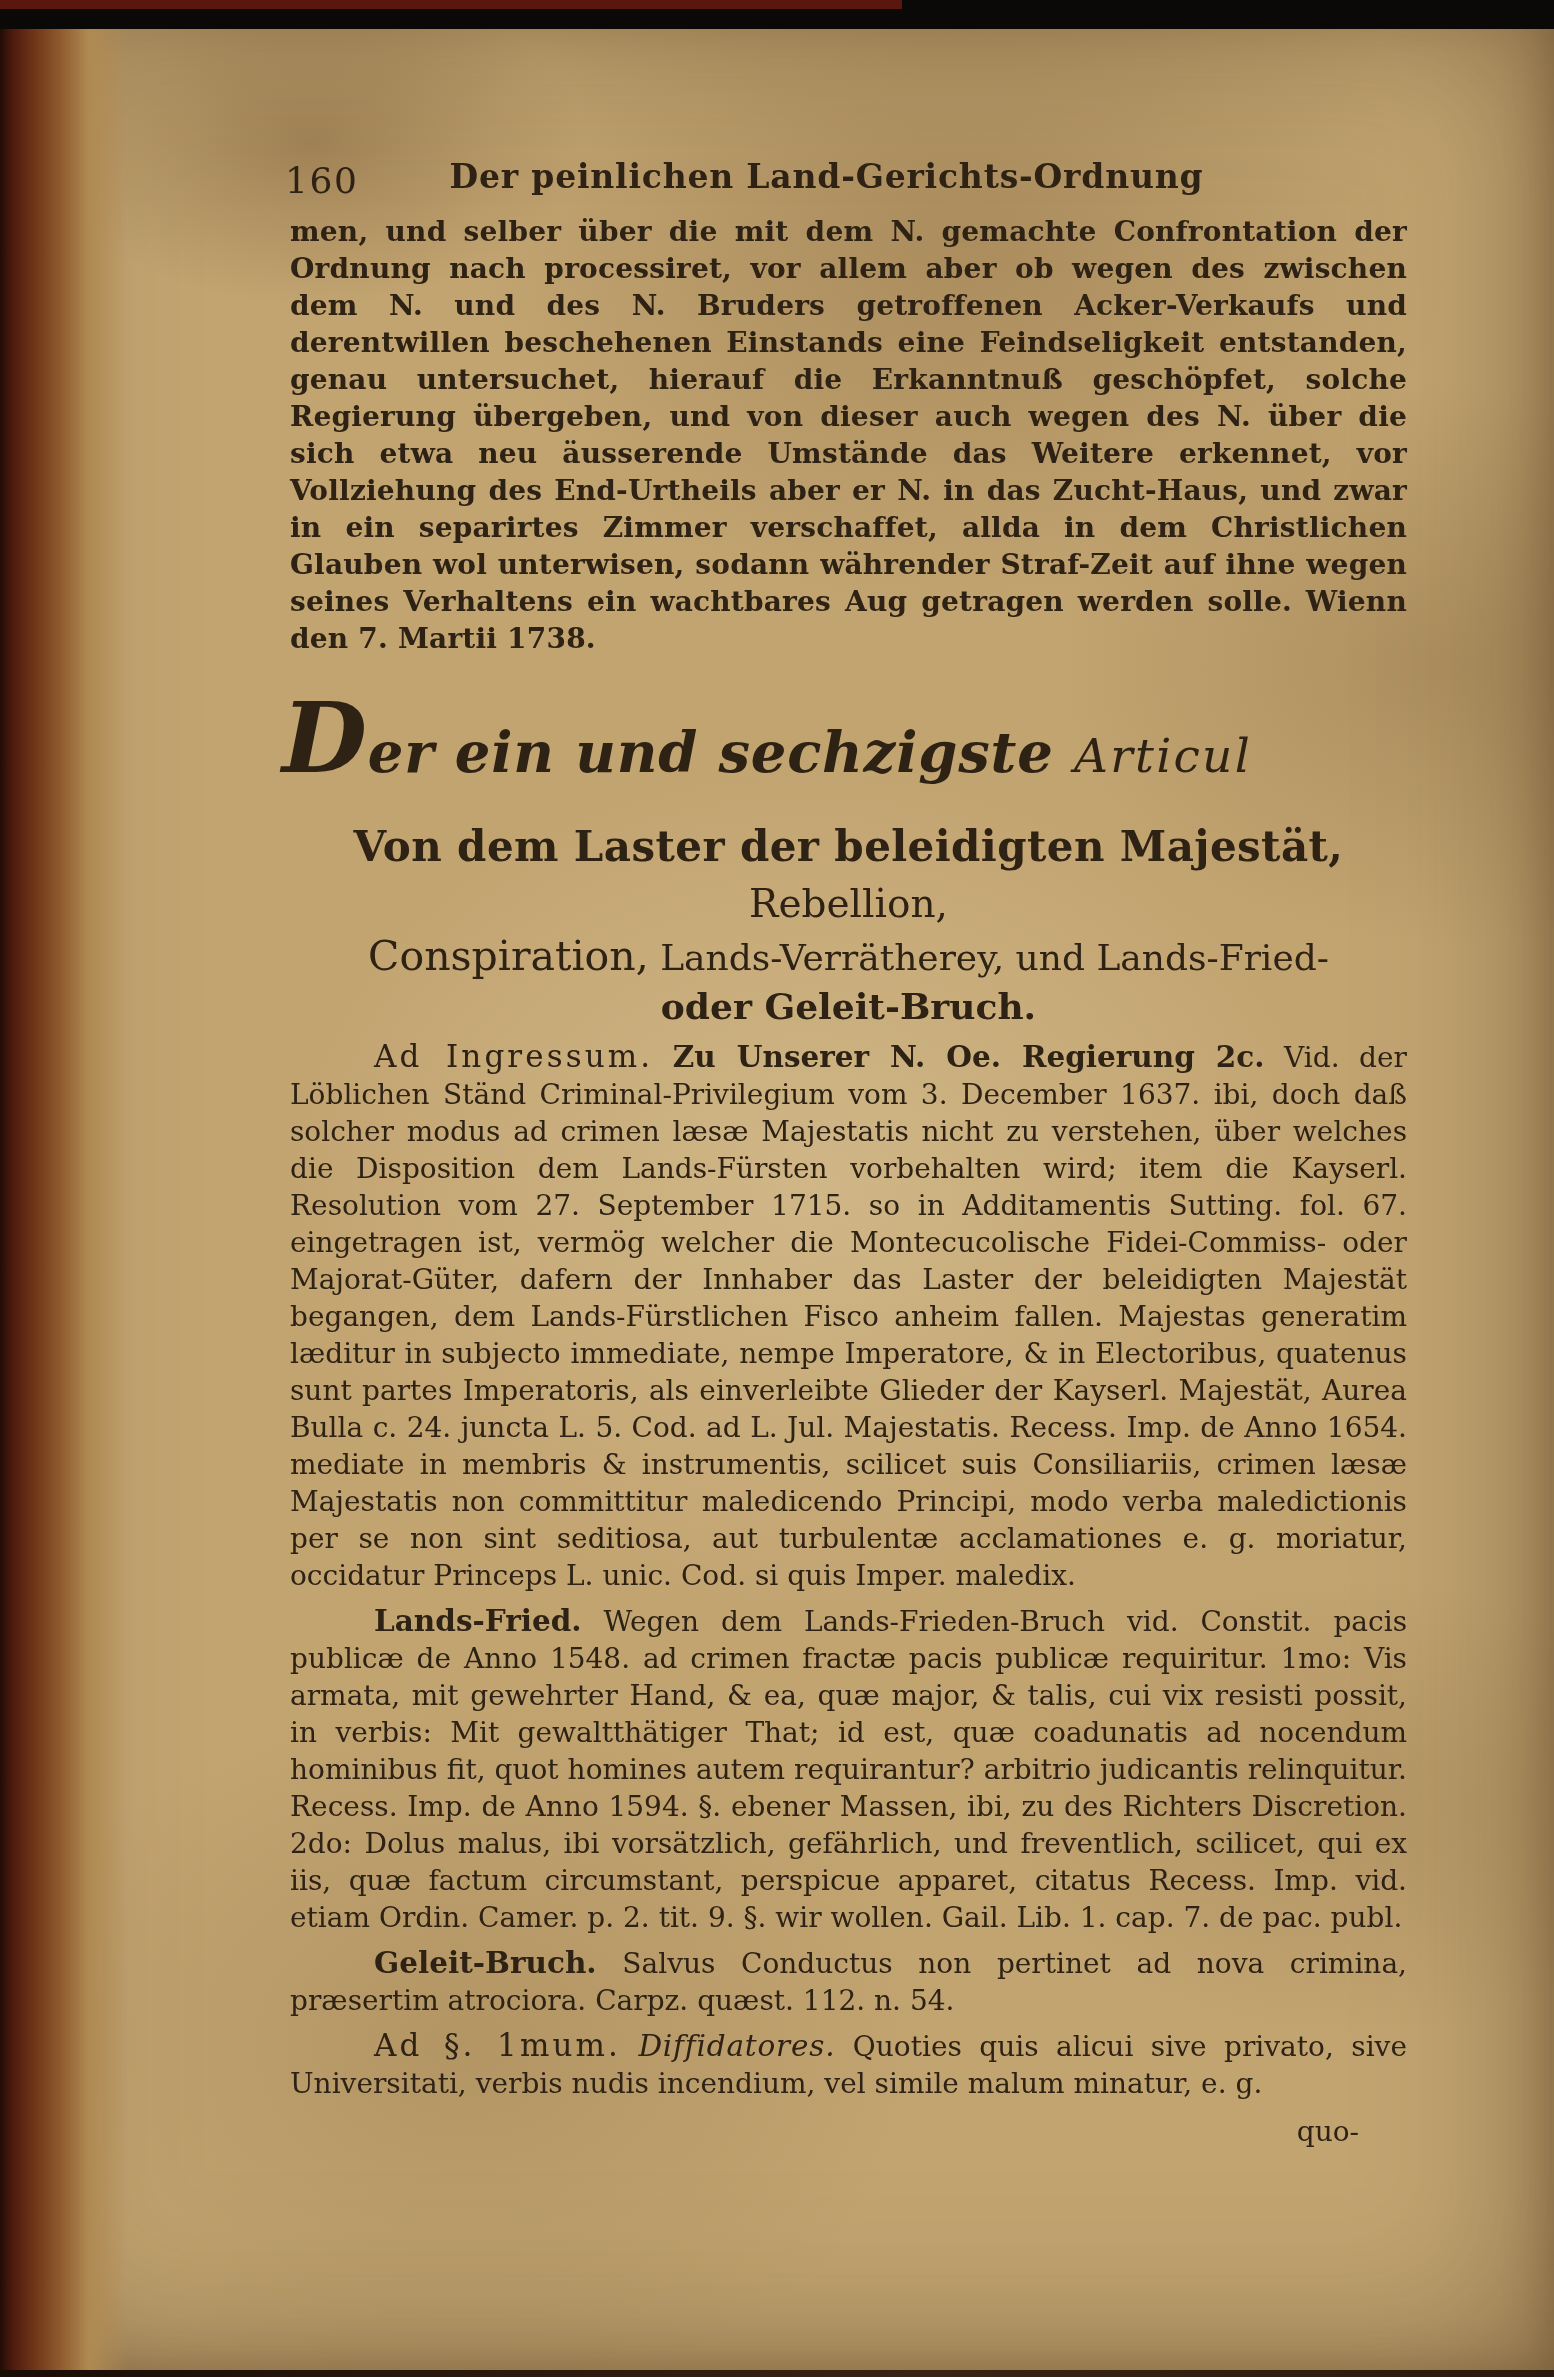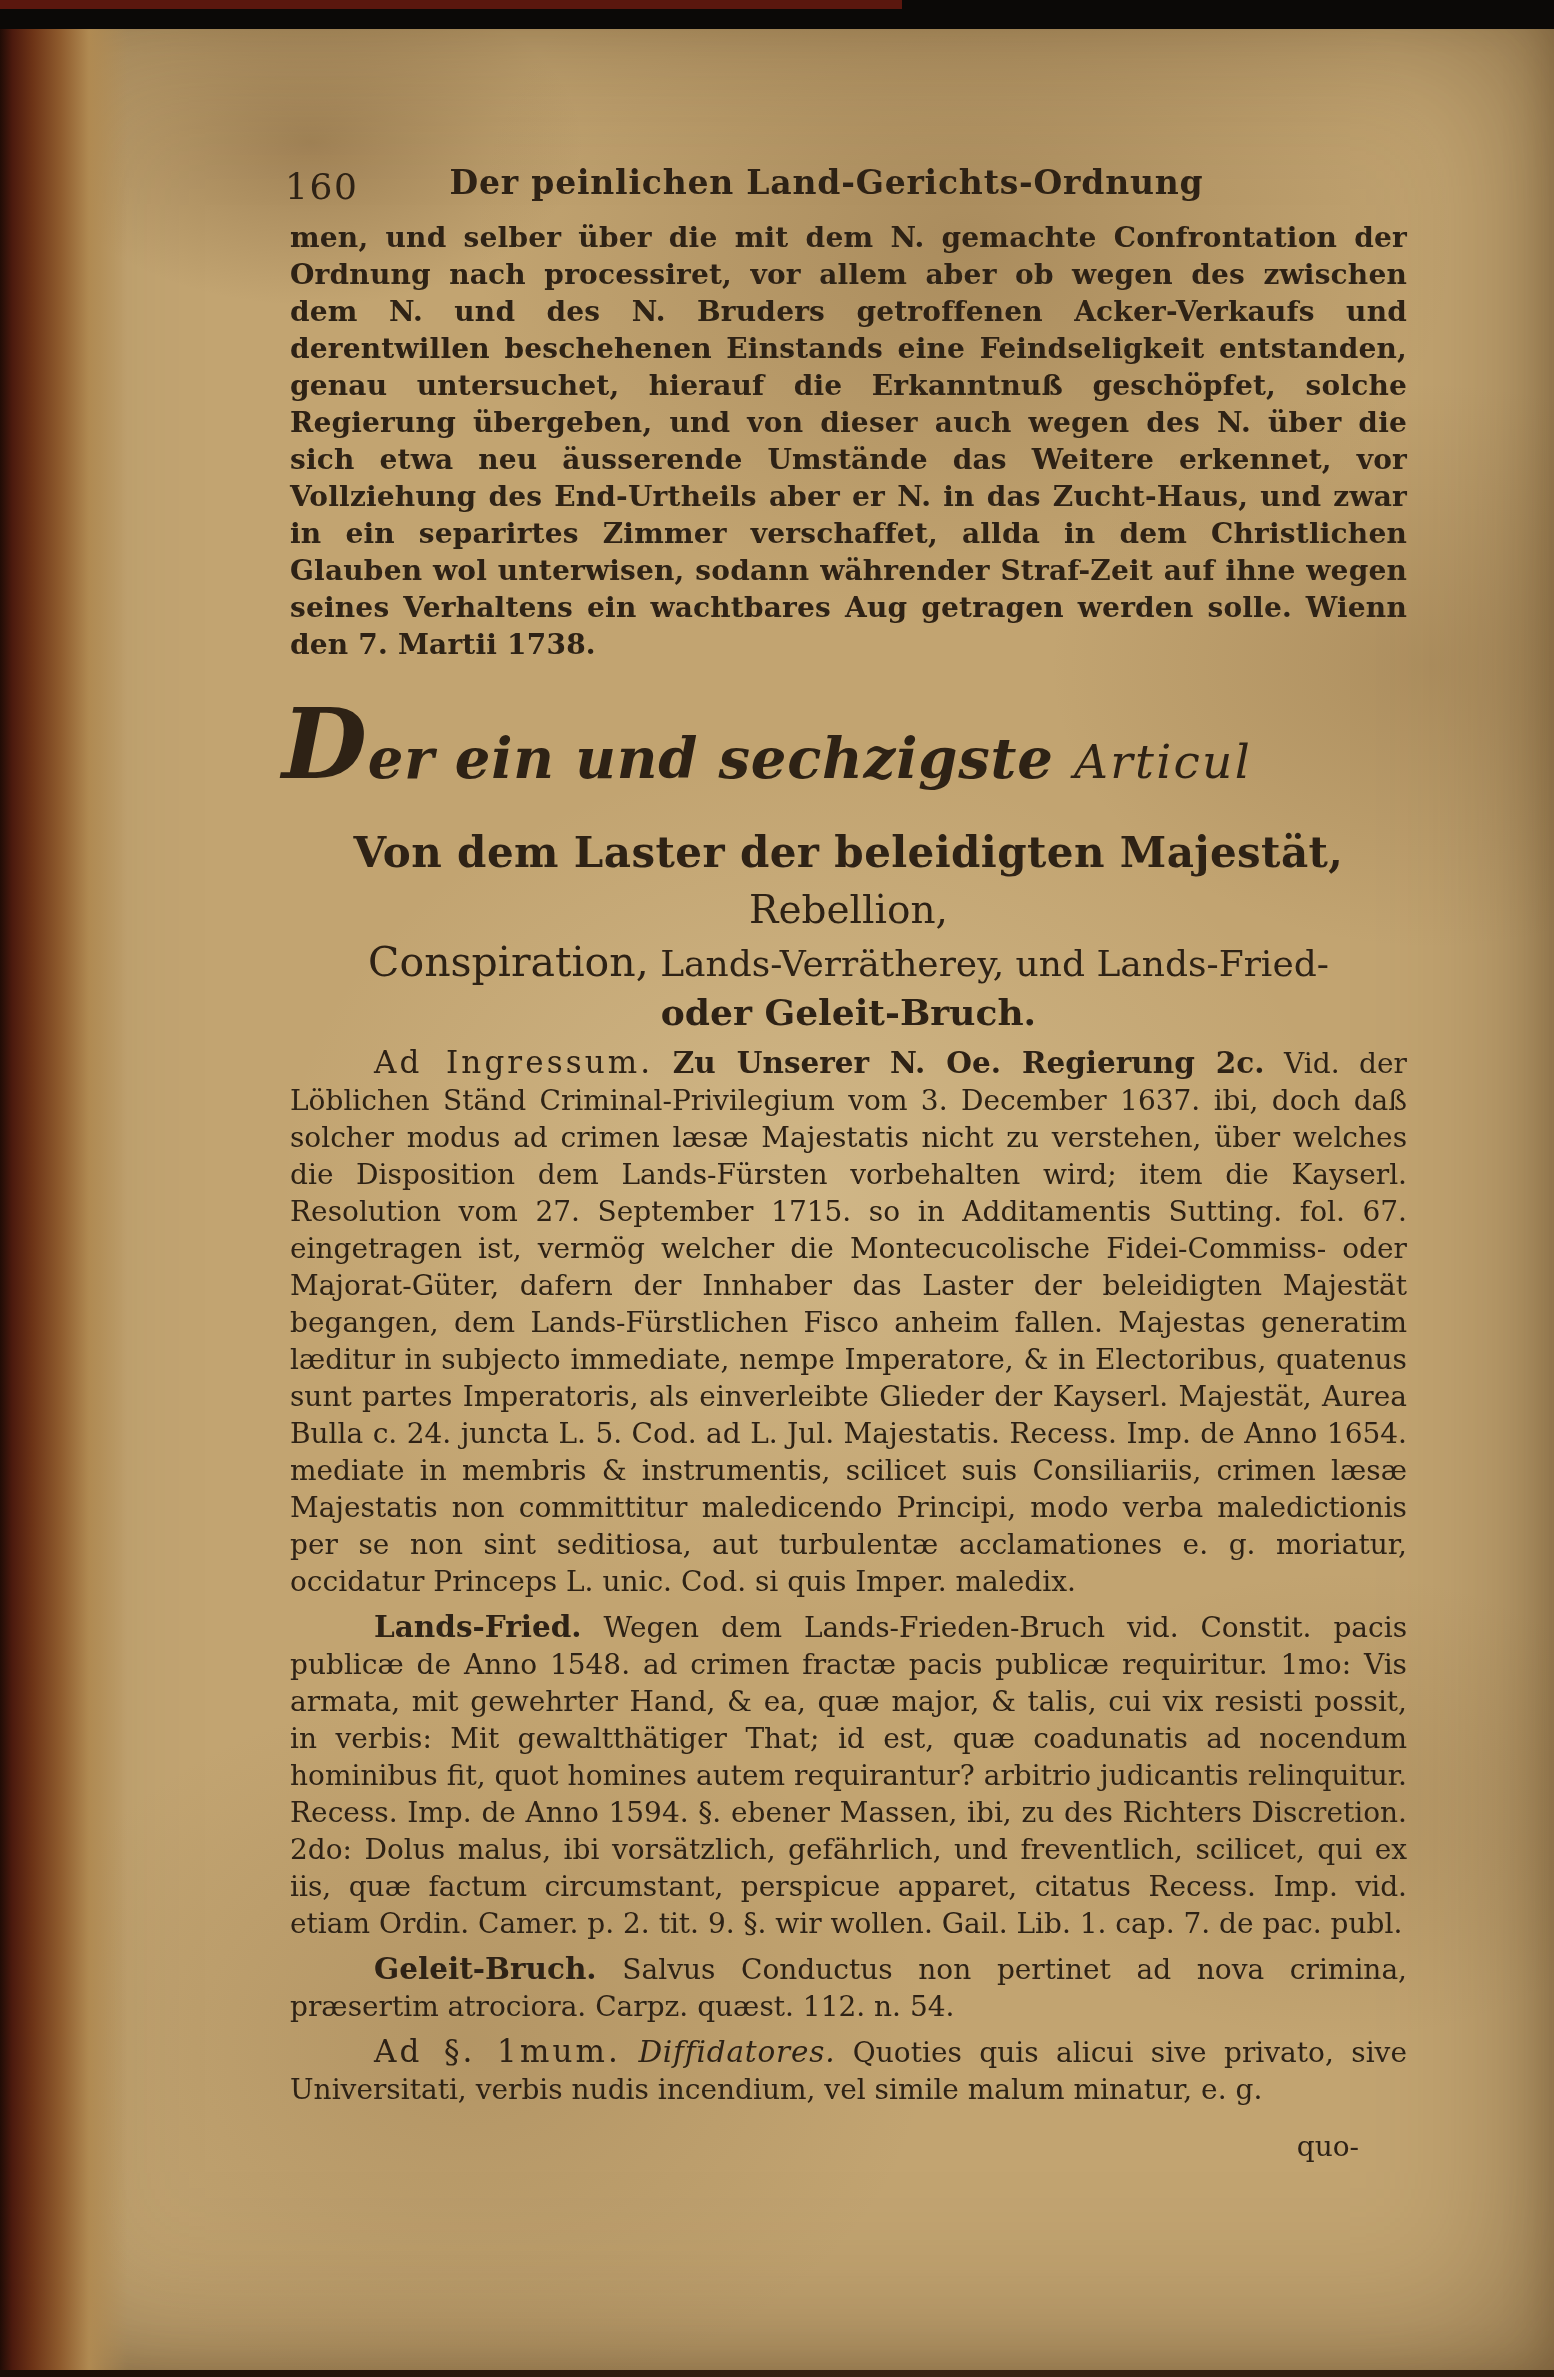--- a/index.html
+++ b/index.html
@@ -48,21 +48,21 @@
   }
   .bottom-edge {
     position: absolute;
     left: 0; bottom: 0; right: 0;
     height: 7px;
     background: linear-gradient(to right, #1a0d06, #3a2414 60%, #2a1a0d);
   }
   .content {
     position: absolute;
     left: 282px;
-    top: 163px;
+    top: 157px;
     width: 1133px;
     color: #2e2215;
   }
   .header-row {
     position: relative;
     height: 48px;
   }
   .page-num {
     position: absolute;
     left: 3.1px;
@@ -115,21 +115,21 @@
   .sub3 { font-size: 36px; line-height: 48px; font-weight: bold; }
   .section { text-indent: 84px; }
   .sec0 { margin-top: 44px; }
   .sec1 { margin-top: 11px; }
   .sec2 { margin-top: 14px; }
   .sec3 { margin-top: 18.7px; }
   .lead-antiqua { letter-spacing: 3.1px; font-size: 31px; }
   .lead-fraktur { font-weight: bold; font-size: 29.5px; }
   .lead-italic { font-style: italic; font-size: 29.5px; letter-spacing: 0.8px; }
   .catchword {
-    margin-top: 22px;
+    margin-top: 13px;
     text-align: right;
     padding-right: 56px;
     font-size: 28px;
   }
 </style>
 </head>
 <body>
 
 <div class="scan">
   <div class="paper"></div>

